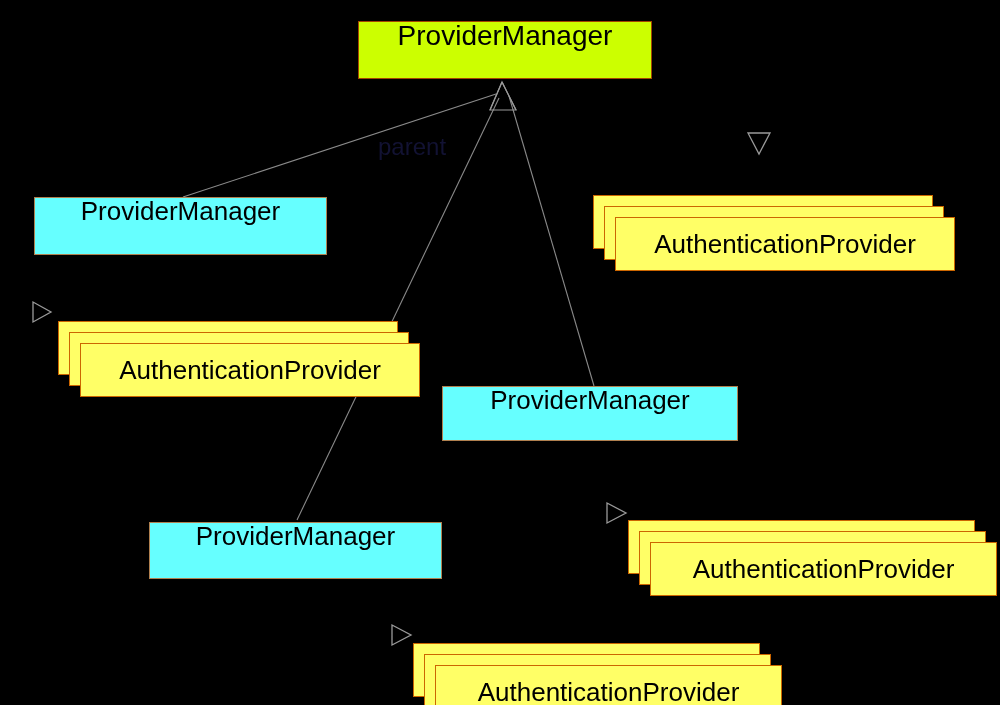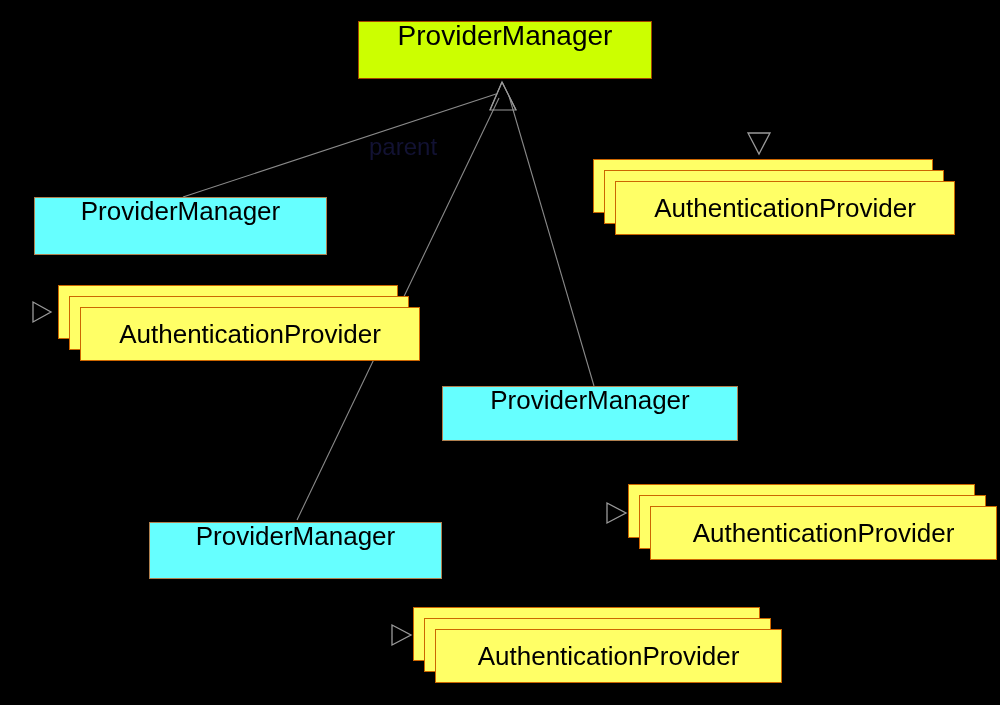--- a/index.html
+++ b/index.html
@@ -52,20 +52,21 @@
   
   .node-cyan {
     background: #66ffff;
     border: 1px solid #b08050;
     font-size: 26px;
   }
 
   
   .stack {
     position: absolute;
+    margin-top: 36px;
   }
   .stack .layer {
     position: absolute;
     box-sizing: border-box;
     background: #ffff66;
     border: 1px solid #cc6600;
   }
   .stack .layer.front {
     display: flex;
     align-items: center;
@@ -118,21 +119,21 @@
 
     <g>
       <polygon points="607,503 607,523 626,513" fill="none" stroke="#9a9a9a" stroke-width="1.3"></polygon>
     </g>
 
     <g>
       <polygon points="392,625 392,645 411,635" fill="none" stroke="#9a9a9a" stroke-width="1.3"></polygon>
     </g>
   </svg>
 
-  <div class="edge-label" style="left:369px; top:133px;">parent</div>
+  <div class="edge-label" style="left:378px; top:133px;">parent</div>
 
   <div class="stack" style="left:593px; top:159px; width:362px; height:76px;">
     <div class="layer" style="left:0px;  top:0px;  width:340px; height:54px;"></div>
     <div class="layer" style="left:11px; top:11px; width:340px; height:54px;"></div>
     <div class="layer front" style="left:22px; top:22px; width:340px; height:54px;">
       <span class="label">AuthenticationProvider</span>
     </div>
   </div>
 
   <div class="stack" style="left:58px; top:285px; width:362px; height:76px;">

